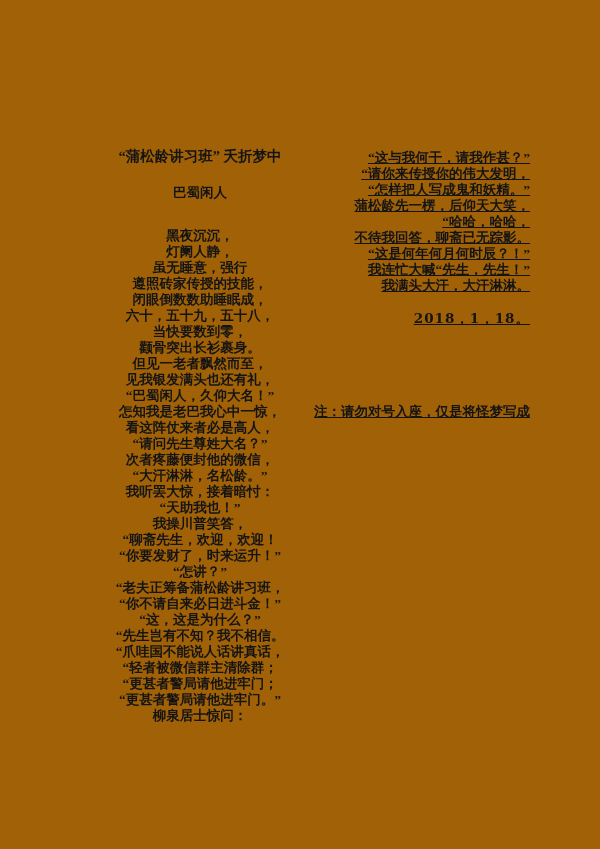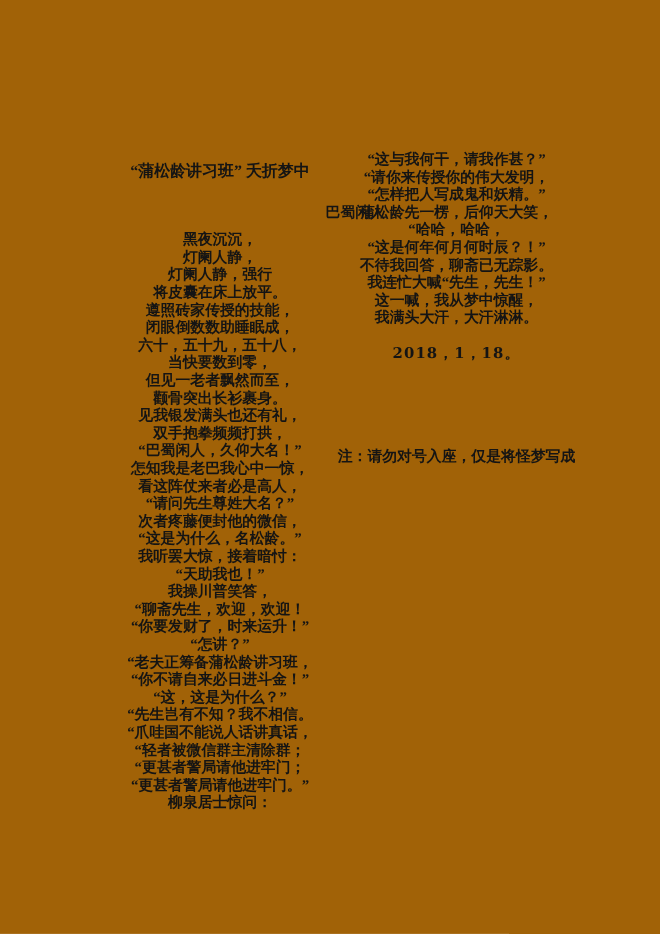--- a/index.html
+++ b/index.html
@@ -20,37 +20,37 @@
   .left-col {
     position: absolute;
     left: 50px;
     top: 148px;
     width: 300px;
     text-align: center;
   }
   .right-col {
     position: absolute;
     left: 300px;
-    top: 137px;
+    top: 150px;
     width: 230px;
-    text-align: center;
+    text-align: right;
+    text-decoration: underline;
   }
   .poem-title {
     font-size: 14.5px;
     line-height: 16px;
     white-space: nowrap;
   }
   .poem-author {
     font-size: 13.5px;
     line-height: 16px;
     margin-top: 21px;
-    text-align: right;
   }
   .stanza {
-    margin-top: 9px;
+    margin-top: 27px;
   }
   .right-col .stanza {
     margin-top: 0;
   }
   .poem-line {
     font-size: 13.5px;
     line-height: 16px;
     white-space: nowrap;
   }
   .poem-date {
@@ -73,36 +73,34 @@
 <body>
 
 <div class="page">
 
   <div class="left-col">
     <div class="poem-title">“蒲松龄讲习班” 夭折梦中</div>
     <div class="poem-author">巴蜀闲人</div>
     <div class="stanza">
         <div class="poem-line">黑夜沉沉，</div>
         <div class="poem-line">灯阑人静，</div>
-        <div class="poem-line">灯阑人静，强行</div>
-        <div class="poem-line">将皮囊在床上放平。</div>
+        <div class="poem-line">虽无睡意，强行</div>
         <div class="poem-line">遵照砖家传授的技能，</div>
         <div class="poem-line">闭眼倒数数助睡眠成，</div>
         <div class="poem-line">六十，五十九，五十八，</div>
         <div class="poem-line">当快要数到零，</div>
+        <div class="poem-line">颧骨突出长衫裹身。</div>
         <div class="poem-line">但见一老者飘然而至，</div>
-        <div class="poem-line">颧骨突出长衫裹身。</div>
         <div class="poem-line">见我银发满头也还有礼，</div>
-        <div class="poem-line">双手抱拳频频打拱，</div>
         <div class="poem-line">“巴蜀闲人，久仰大名！”</div>
         <div class="poem-line">怎知我是老巴我心中一惊，</div>
         <div class="poem-line">看这阵仗来者必是高人，</div>
         <div class="poem-line">“请问先生尊姓大名？”</div>
         <div class="poem-line">次者疼藤便封他的微信，</div>
-        <div class="poem-line">“这是为什么，名松龄。”</div>
+        <div class="poem-line">“大汗淋淋，名松龄。”</div>
         <div class="poem-line">我听罢大惊，接着暗忖：</div>
         <div class="poem-line">“天助我也！”</div>
         <div class="poem-line">我操川普笑答，</div>
         <div class="poem-line">“聊斋先生，欢迎，欢迎！</div>
         <div class="poem-line">“你要发财了，时来运升！”</div>
         <div class="poem-line">“怎讲？”</div>
         <div class="poem-line">“老夫正筹备蒲松龄讲习班，</div>
         <div class="poem-line">“你不请自来必日进斗金！”</div>
         <div class="poem-line">“这，这是为什么？”</div>
         <div class="poem-line">“先生岂有不知？我不相信。</div>
@@ -114,24 +112,23 @@
       </div>
   </div>
 
   <div class="right-col">
     <div class="stanza">
         <div class="poem-line">“这与我何干，请我作甚？”</div>
         <div class="poem-line">“请你来传授你的伟大发明，</div>
         <div class="poem-line">“怎样把人写成鬼和妖精。”</div>
         <div class="poem-line">蒲松龄先一楞，后仰天大笑，</div>
         <div class="poem-line">“哈哈，哈哈，</div>
+        <div class="poem-line">不待我回答，聊斋已无踪影。</div>
         <div class="poem-line">“这是何年何月何时辰？！”</div>
-        <div class="poem-line">不待我回答，聊斋已无踪影。</div>
         <div class="poem-line">我连忙大喊“先生，先生！”</div>
-        <div class="poem-line">这一喊，我从梦中惊醒，</div>
         <div class="poem-line">我满头大汗，大汗淋淋。</div>
       </div>
     <div class="poem-date">2018，1，18。</div>
     <div class="poem-note">
       <div class="note-line">注：请勿对号入座，仅是将怪梦写成</div>
     </div>
   </div>
 
 </div>
 

